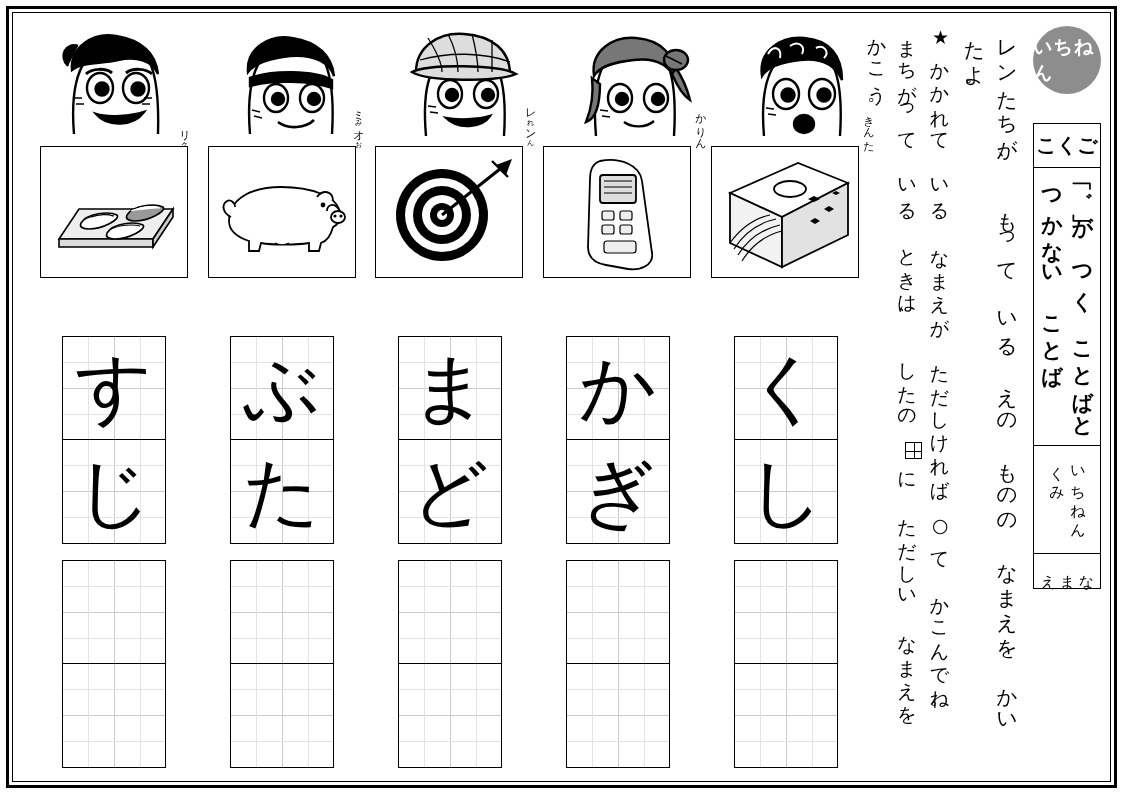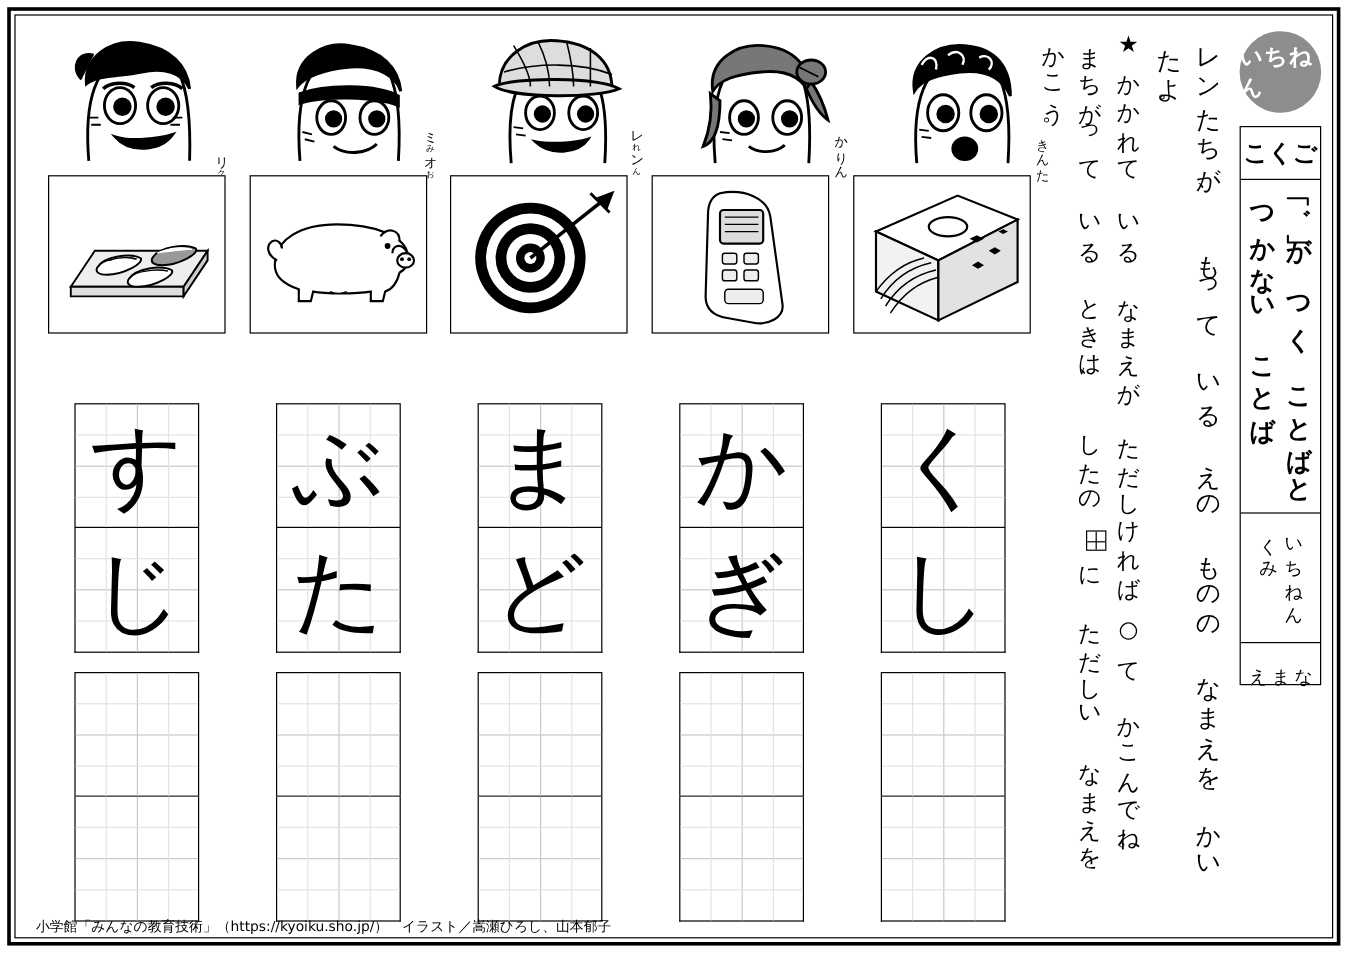--- a/index.html
+++ b/index.html
@@ -46,21 +46,21 @@
     align-items: center;
     justify-content: center;
     font-size: 19px;
     font-weight: bold;
     letter-spacing: 1px;
     font-family: "DejaVu Sans", sans-serif;
   }
   .name-box {
     position: absolute;
     right: 22px;
-    top: 105px;
+    top: 123px;
     width: 68px;
     height: 466px;
     border: 1.5px solid #000;
     box-sizing: border-box;
   }
   .subject-cell {
     position: absolute;
     left: 0; top: 0;
     width: 100%;
     height: 44px;
@@ -665,15 +665,14 @@
     <div class="gcell">
       <div class="guide-v" style="left:51px;"></div>
         <div class="guide-h" style="top:51px;"></div>
       <div class="guide-v" style="left:25px; background:#e3e3e3;"></div>
         <div class="guide-v" style="left:77px; background:#e3e3e3;"></div>
       <div class="guide-h" style="top:25px; background:#e3e3e3;"></div>
         <div class="guide-h" style="top:77px; background:#e3e3e3;"></div>
     </div>
   </div>
 
-  <div class="footer">小学館「みんなの教育技術」（https://kyoiku.sho.jp/）　イラスト／嵩瀬ひろし、山本郁子</div>
 
 </div>
 
 </body></html>

